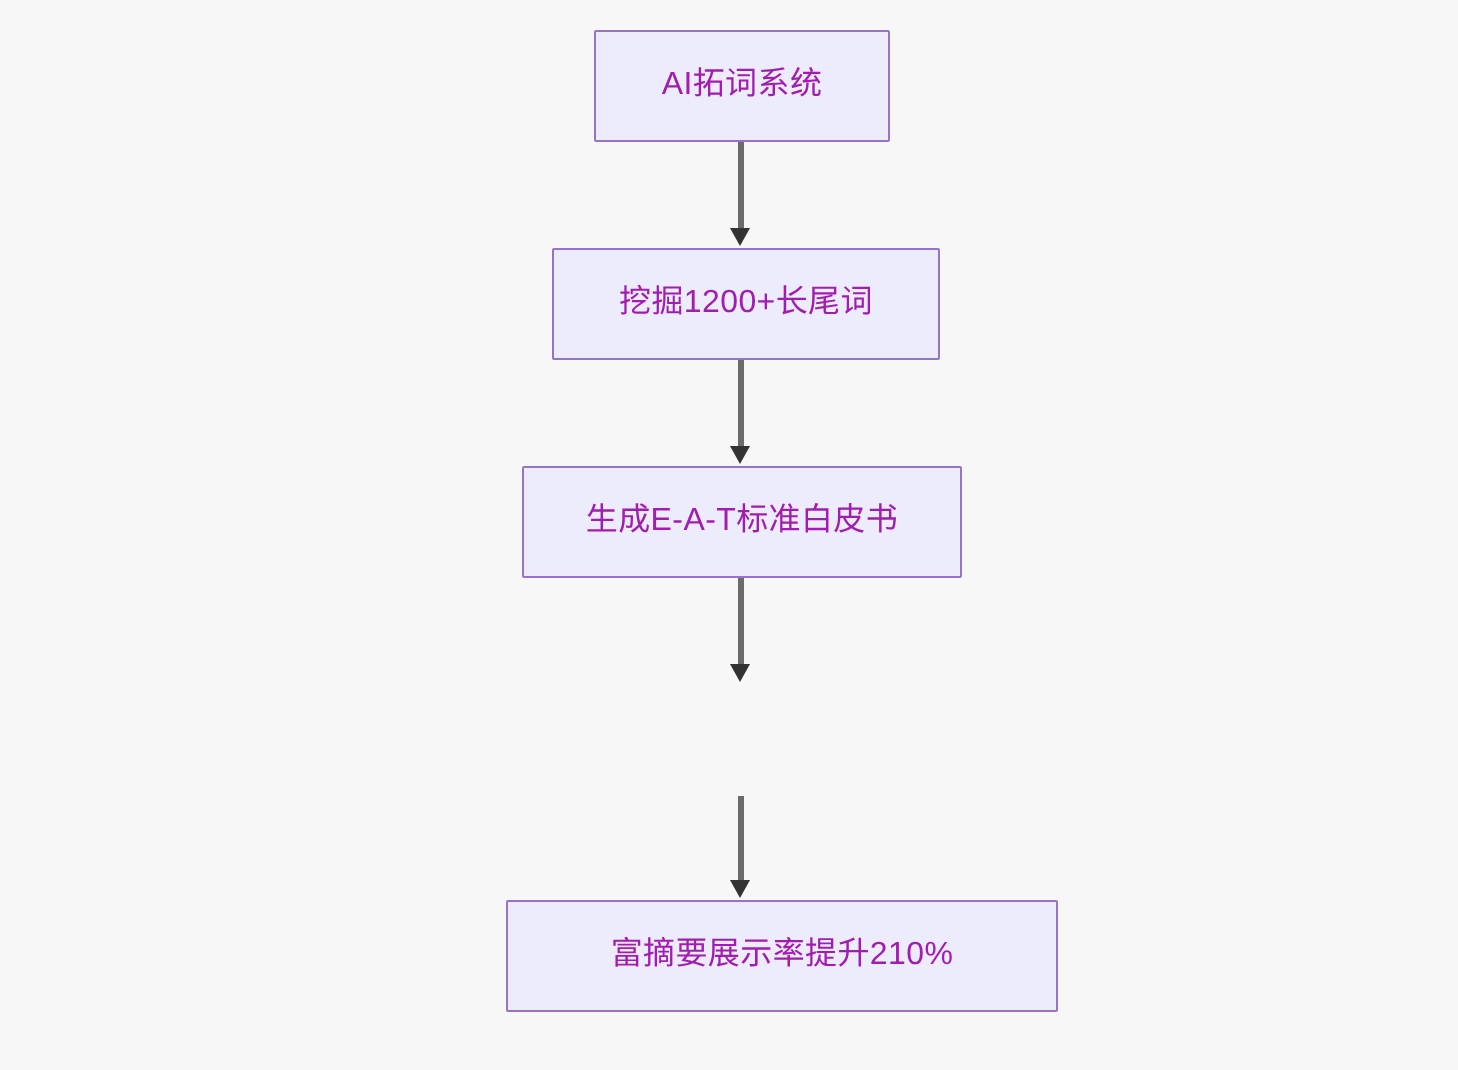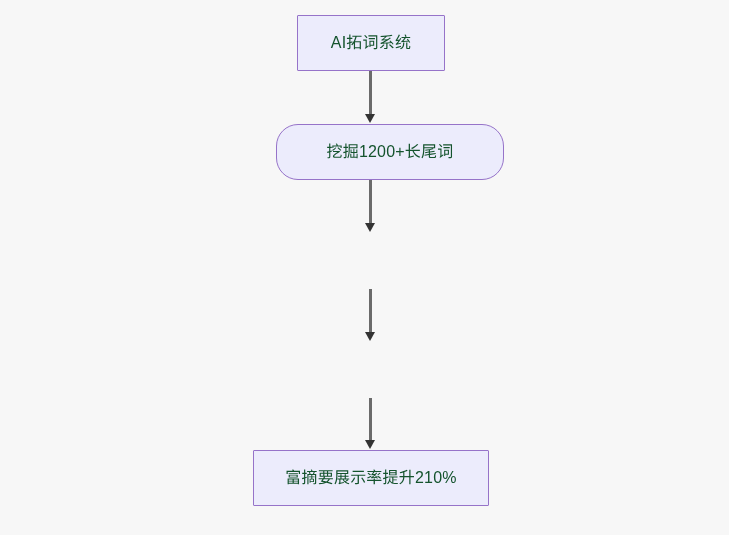--- a/index.html
+++ b/index.html
@@ -21,21 +21,21 @@
   }
   .node {
     position: absolute;
     box-sizing: border-box;
     display: flex;
     align-items: center;
     justify-content: center;
     background: #ececfc;
     border: 1.6px solid #9673c9;
     border-radius: 1px;
-    color: #14532d;
+    color: #a21caf;
     font-size: 16px;
     line-height: 1.25;
     letter-spacing: 0.2px;
     white-space: nowrap;
     user-select: none;
   }
   .node-label {
     display: block;
     text-align: center;
   }
@@ -67,23 +67,26 @@
   <div class="edge" style="left:369px; top:289px; height:44px;"></div>
   <div class="arrow-head" style="left:365px; top:332px;"></div>
 
   <div class="edge" style="left:369px; top:398px; height:43px;"></div>
   <div class="arrow-head" style="left:365px; top:440px;"></div>
 
   <div class="node" style="left:297px; top:15px; width:148px; height:56px;">
     <span class="node-label">AI拓词系统</span>
   </div>
 
-  <div class="node" style="left:276px; top:124px; width:228px; height:56px;border-radius:22px;">
+  <div class="node" style="left:276px; top:124px; width:194px; height:56px;">
     <span class="node-label">挖掘1200+长尾词</span>
   </div>
 
+  <div class="node" style="left:261px; top:233px; width:220px; height:56px;">
+    <span class="node-label">生成E-A-T标准白皮书</span>
+  </div>
 
 
-  <div class="node" style="left:253px; top:450px; width:236px; height:56px;">
+  <div class="node" style="left:253px; top:450px; width:276px; height:56px;">
     <span class="node-label">富摘要展示率提升210%</span>
   </div>
 
 </div>
 
 </body></html>

